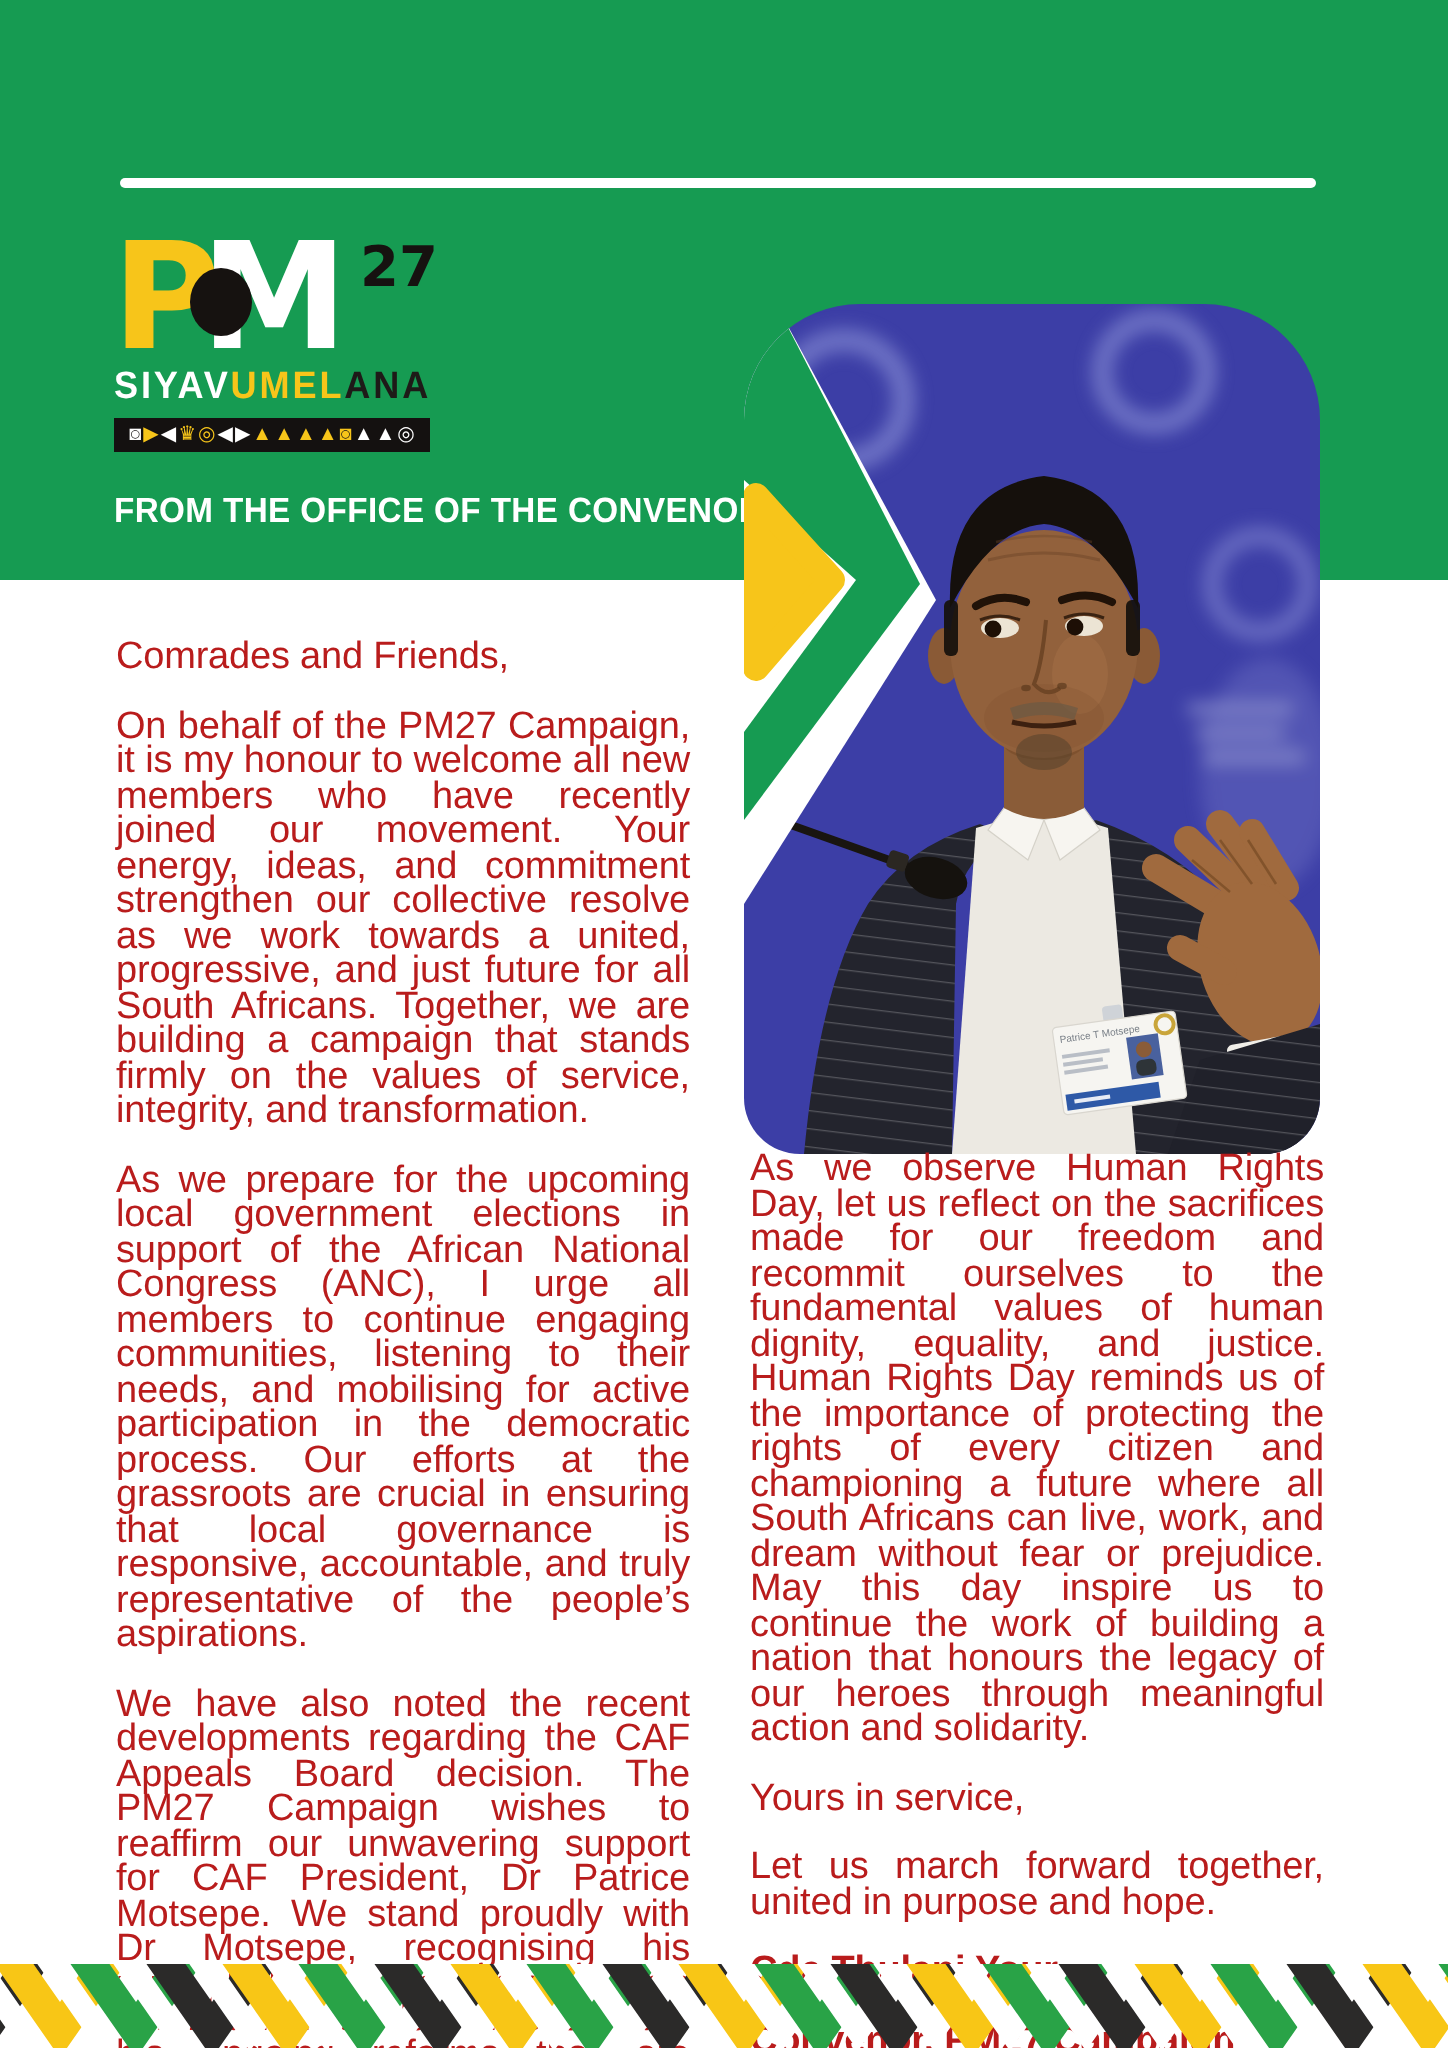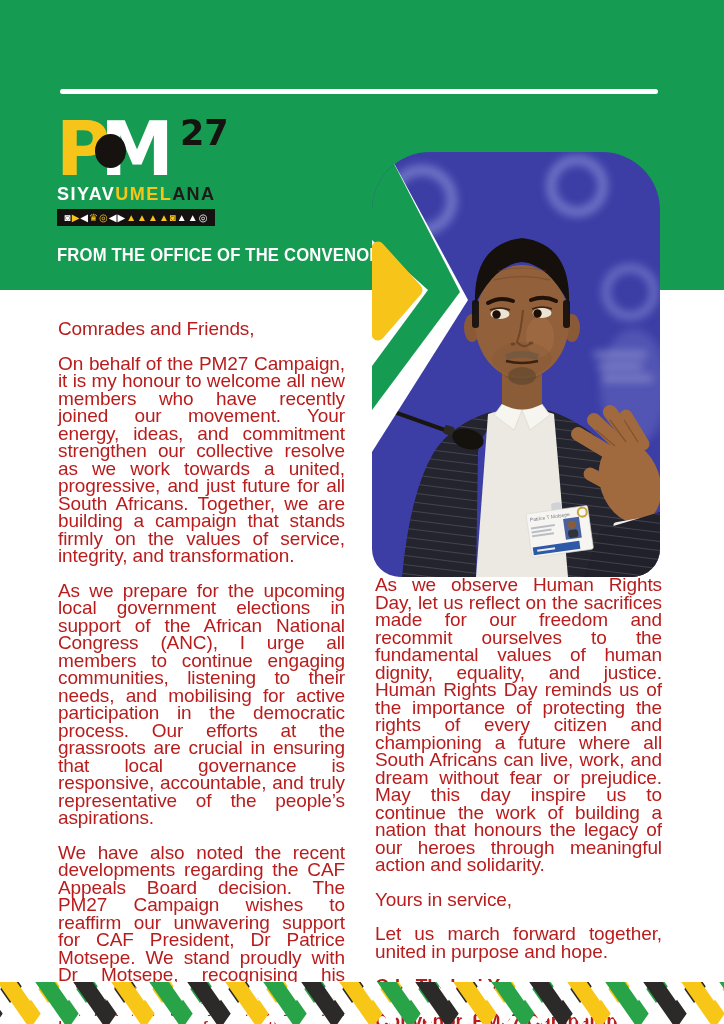--- a/index.html
+++ b/index.html
@@ -8,21 +8,21 @@
     background:#ffffff;overflow:hidden;
     font-family:"Liberation Sans",sans-serif;
   }
   .green-header{position:absolute;left:0;top:0;width:724px;height:290px;background:#169b52;}
   .top-rule{position:absolute;left:60px;top:89px;width:598px;height:5px;background:#ffffff;border-radius:3px;}
   
   .logo-pm{position:absolute;left:56px;top:112px;height:74px;font-family:"DejaVu Sans",sans-serif;
     font-weight:bold;font-size:74px;line-height:74px;white-space:nowrap;}
   .logo-pm .p{color:#f7c51a;}
   .logo-pm .m{color:#ffffff;margin-left:-10px;}
-  .logo-pm .sup{position:absolute;left:124px;top:8px;font-size:35px;line-height:27px;color:#161210;}
+  .logo-pm .sup{position:absolute;left:124px;top:8px;font-size:28px;line-height:27px;color:#161210;}
   .logo-oval{position:absolute;left:39px;top:22px;width:31px;height:34px;background:#161210;border-radius:50%;}
   .logo-word{position:absolute;left:57px;top:184px;font-weight:bold;font-size:19px;line-height:19px;
     letter-spacing:1.5px;transform:scaleX(.95);transform-origin:left center;white-space:nowrap;}
   .pattern-strip{position:absolute;left:57px;top:209px;width:158px;height:17px;background:#141110;
     display:flex;align-items:center;justify-content:center;gap:1px;font-size:10px;line-height:10px;overflow:hidden;}
   .office-title{position:absolute;left:57px;top:245px;color:#ffffff;font-weight:bold;font-size:17.5px;
     letter-spacing:.2px;transform:scaleX(.95);transform-origin:left center;white-space:nowrap;}
   
   .photo{position:absolute;left:372px;top:152px;width:288px;height:425px;
     border-radius:58px 58px 28px 28px;overflow:hidden;}

